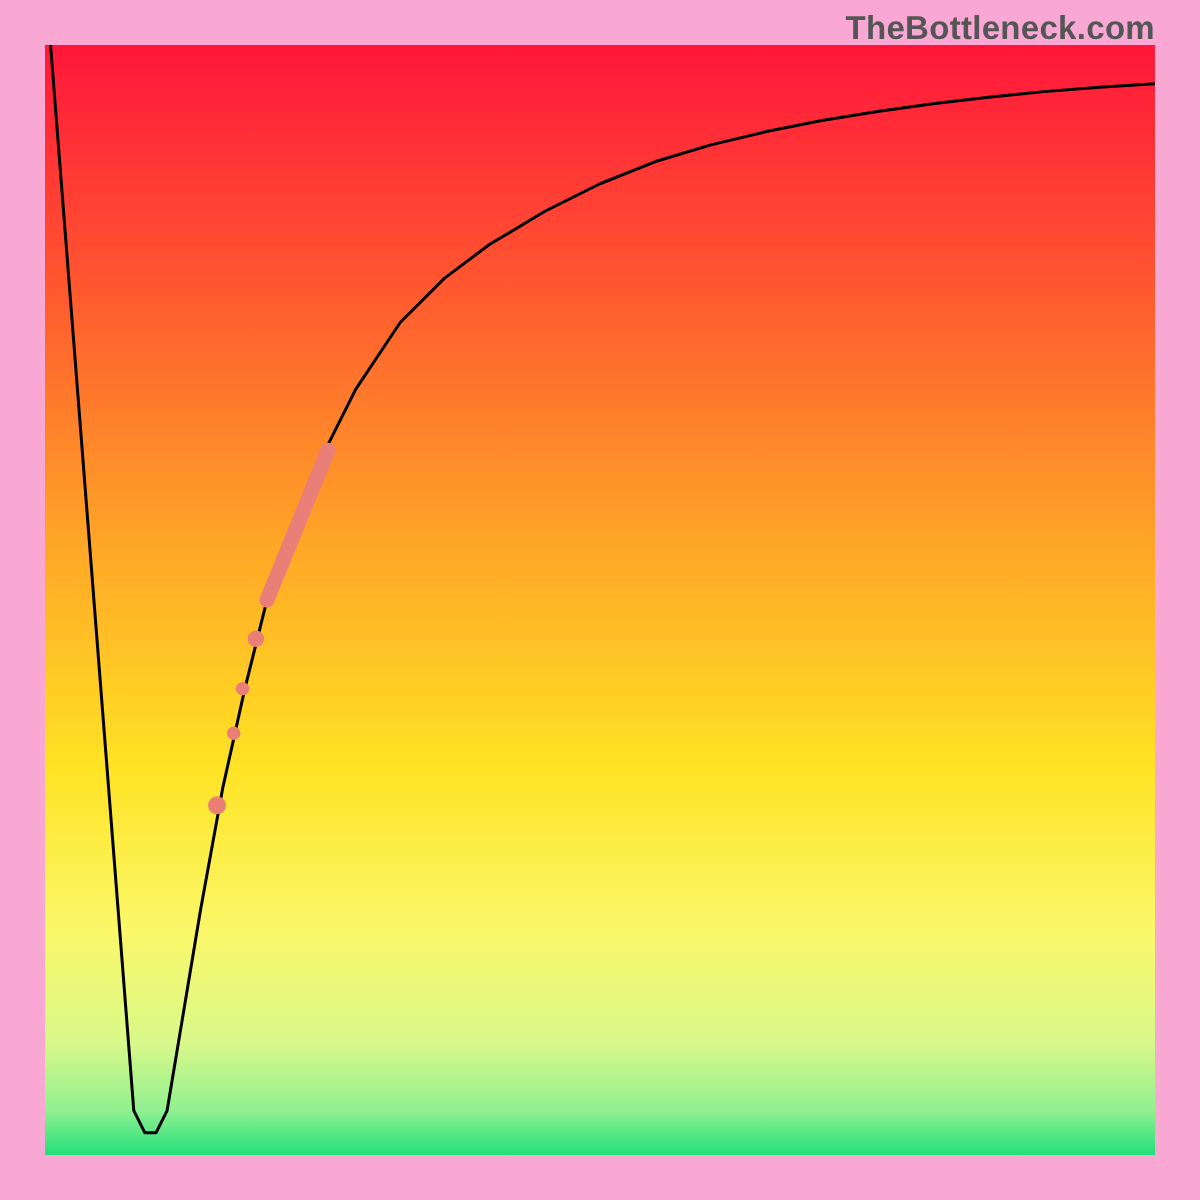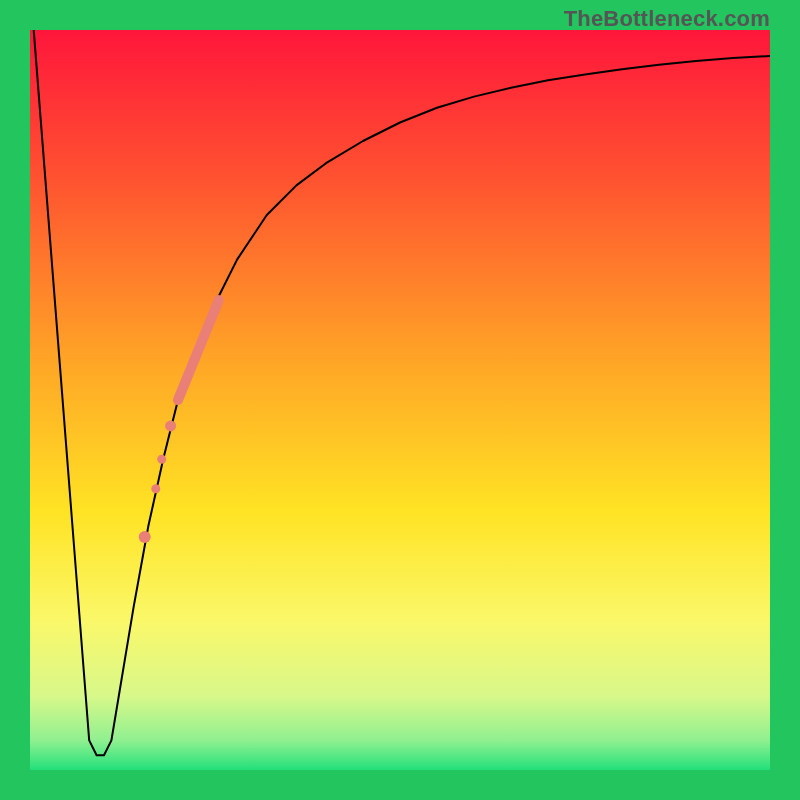--- a/index.html
+++ b/index.html
@@ -1,20 +1,20 @@
 <!DOCTYPE html>
 <html><head>
 <meta charset="utf-8">
 <style>
   * { margin: 0; padding: 0; box-sizing: border-box; }
   html, body { width: 800px; height: 800px; background: #000; overflow: hidden; }
   .outer {
     width: 800px;
     height: 800px;
-    background: #22c55e;
+    background: #f9a8d4;
     position: relative;
   }
   .plot {
     position: absolute;
     left: 30px;
     top: 30px;
     width: 740px;
     height: 740px;
   }
   .watermark {

